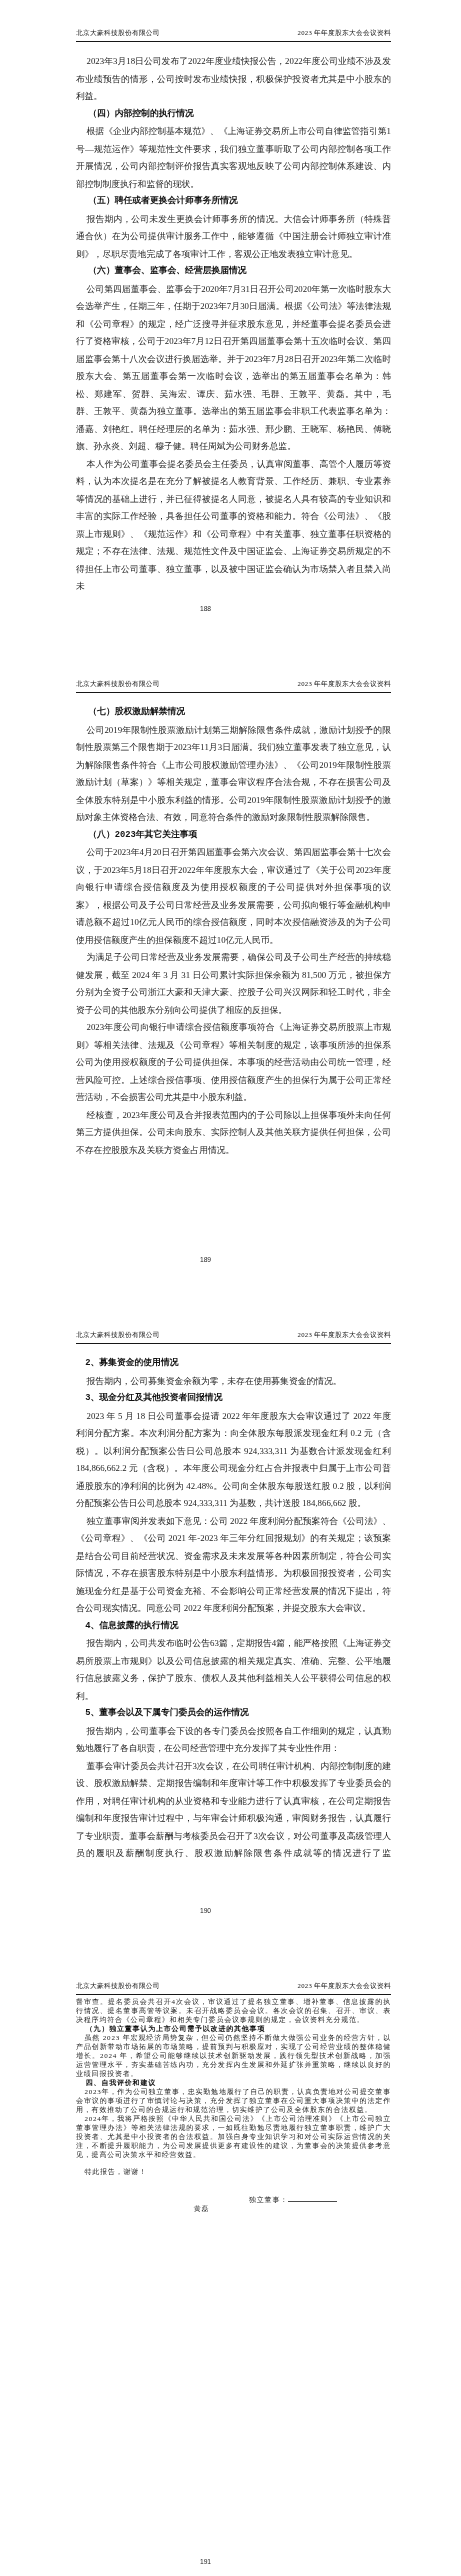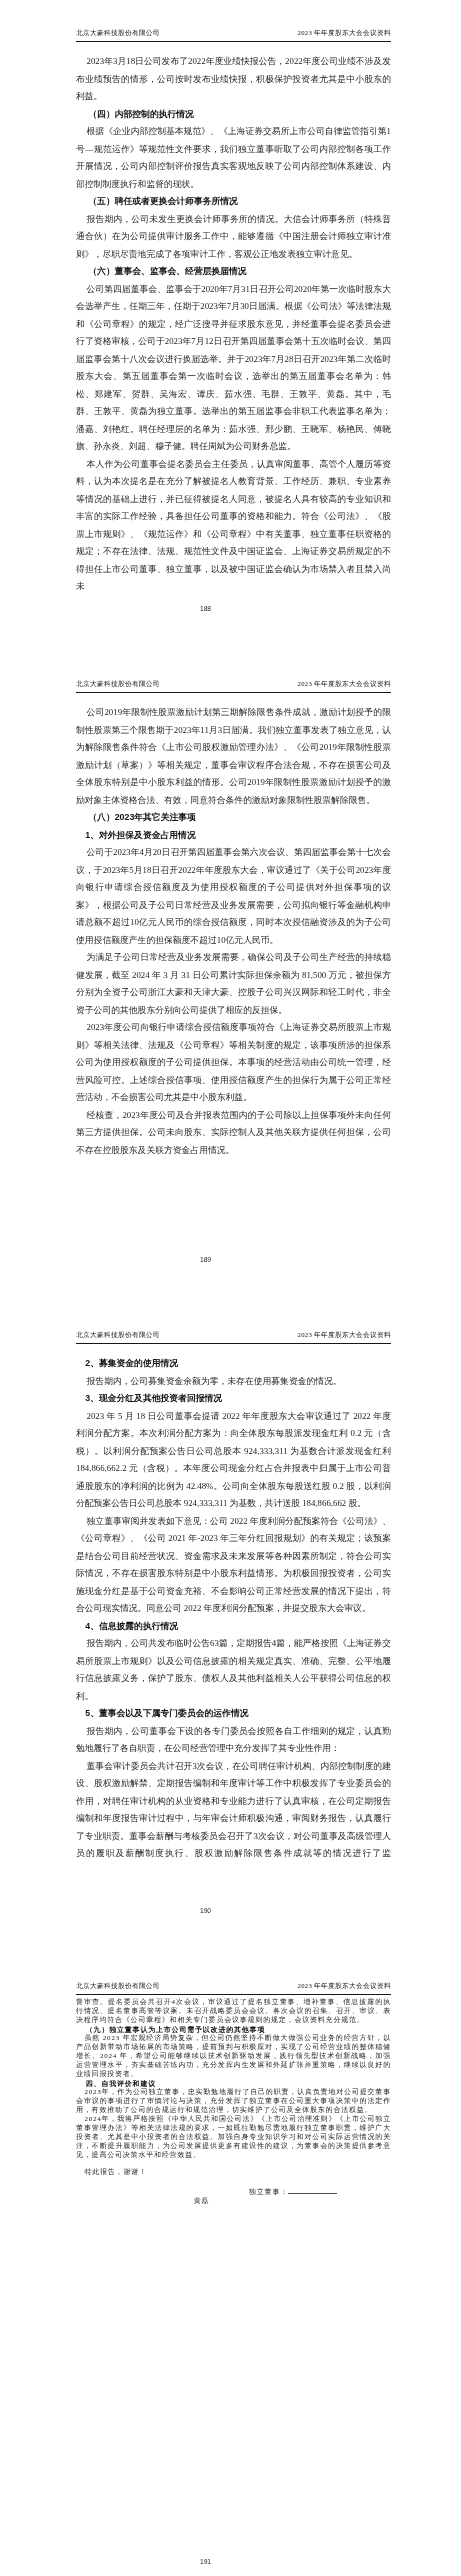--- a/index.html
+++ b/index.html
@@ -15,25 +15,25 @@
     position:absolute;top:53px;left:76px;width:315px;
     font-size:8.8px;line-height:17.5px;text-align:justify;color:#1c1c1c;
   }
   .page--dense .content{
     top:45px;font-size:7px;line-height:9px;letter-spacing:0.8px;color:#222;
   }
   .blk{margin:0;}
   .p{text-indent:1.2em;}
   .cont{text-indent:0;}
   .split{text-align-last:justify;}
-  .h,.h2{font-family:Liberation Sans, sans-serif;font-weight:bold;color:#111;}
+  .h,.h2{font-family:Liberation Mono, monospace;font-weight:bold;color:#111;}
   .h{text-indent:1.4em;}
   .h2{text-indent:1.05em;}
   .gap{width:100%;}
-  .sig{margin-top:0;}
+  .sig{margin-top:8px;}
   .sig-row{text-align:right;padding-right:54px;}
   .sig-line{display:inline-block;width:49px;height:1em;border-bottom:0.5px solid #4a4a4a;vertical-align:baseline;}
   .sig-name{text-align:center;padding-right:64px;}
   .pagenum{
     position:absolute;bottom:39px;left:0;width:100%;text-align:center;
     font-family:"Liberation Sans","DejaVu Sans",sans-serif;font-size:6.7px;color:#222;
     letter-spacing:0;
   }
 </style>
 </head>
@@ -56,23 +56,23 @@
     </div>
   <div class="pagenum">188</div>
 </div>
 
 <div class="page">
   <div class="page-header">
     <span>北京大豪科技股份有限公司</span>
     <span>2023 年年度股东大会会议资料</span>
   </div>
   <div class="content">
+      <div class="blk h">（七）股权激励解禁情况</div>
       <div class="blk p">公司2019年限制性股票激励计划第三期解除限售条件成就，激励计划授予的限制性股票第三个限售期于2023年11月3日届满。我们独立董事发表了独立意见，认为解除限售条件符合《上市公司股权激励管理办法》、《公司2019年限制性股票激励计划（草案）》等相关规定，董事会审议程序合法合规，不存在损害公司及全体股东特别是中小股东利益的情形。公司2019年限制性股票激励计划授予的激励对象主体资格合法、有效，同意符合条件的激励对象限制性股票解除限售。</div>
       <div class="blk h">（八）2023年其它关注事项</div>
-      <div class="blk h2">1、对外担保及资金占用情况</div>
       <div class="blk p">公司于2023年4月20日召开第四届董事会第六次会议、第四届监事会第十七次会议，于2023年5月18日召开2022年年度股东大会，审议通过了《关于公司2023年度向银行申请综合授信额度及为使用授权额度的子公司提供对外担保事项的议案》，根据公司及子公司日常经营及业务发展需要，公司拟向银行等金融机构申请总额不超过10亿元人民币的综合授信额度，同时本次授信融资涉及的为子公司使用授信额度产生的担保额度不超过10亿元人民币。</div>
       <div class="blk p">为满足子公司日常经营及业务发展需要，确保公司及子公司生产经营的持续稳健发展，截至 2024 年 3 月 31 日公司累计实际担保余额为 81,500 万元，被担保方分别为全资子公司浙江大豪和天津大豪、控股子公司兴汉网际和轻工时代，非全资子公司的其他股东分别向公司提供了相应的反担保。</div>
       <div class="blk p">2023年度公司向银行申请综合授信额度事项符合《上海证券交易所股票上市规则》等相关法律、法规及《公司章程》等相关制度的规定，该事项所涉的担保系公司为使用授权额度的子公司提供担保。本事项的经营活动由公司统一管理，经营风险可控。上述综合授信事项、使用授信额度产生的担保行为属于公司正常经营活动，不会损害公司尤其是中小股东利益。</div>
       <div class="blk p">经核查，2023年度公司及合并报表范围内的子公司除以上担保事项外未向任何第三方提供担保。公司未向股东、实际控制人及其他关联方提供任何担保，公司不存在控股股东及关联方资金占用情况。</div>
     </div>
   <div class="pagenum">189</div>
 </div>
 
 <div class="page">
   <div class="page-header">

